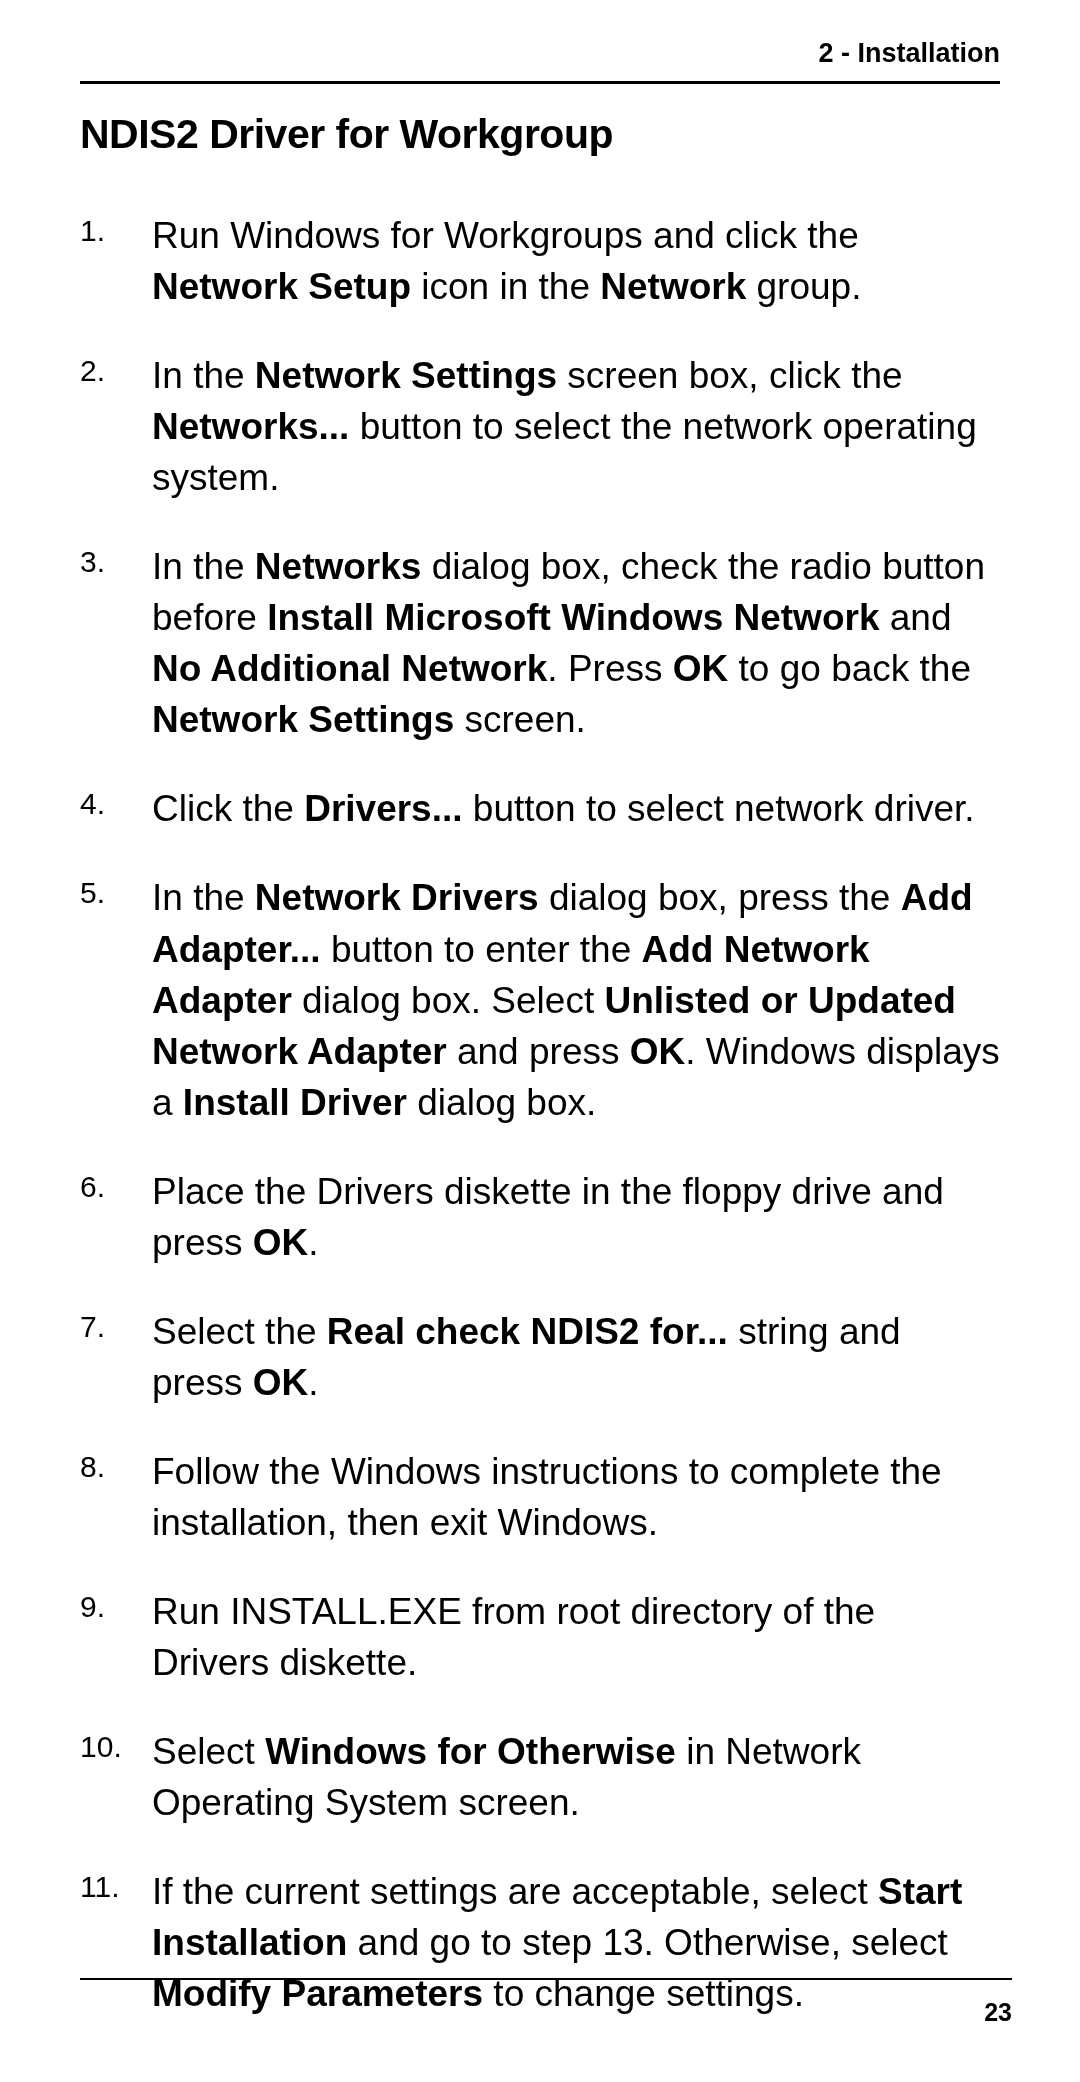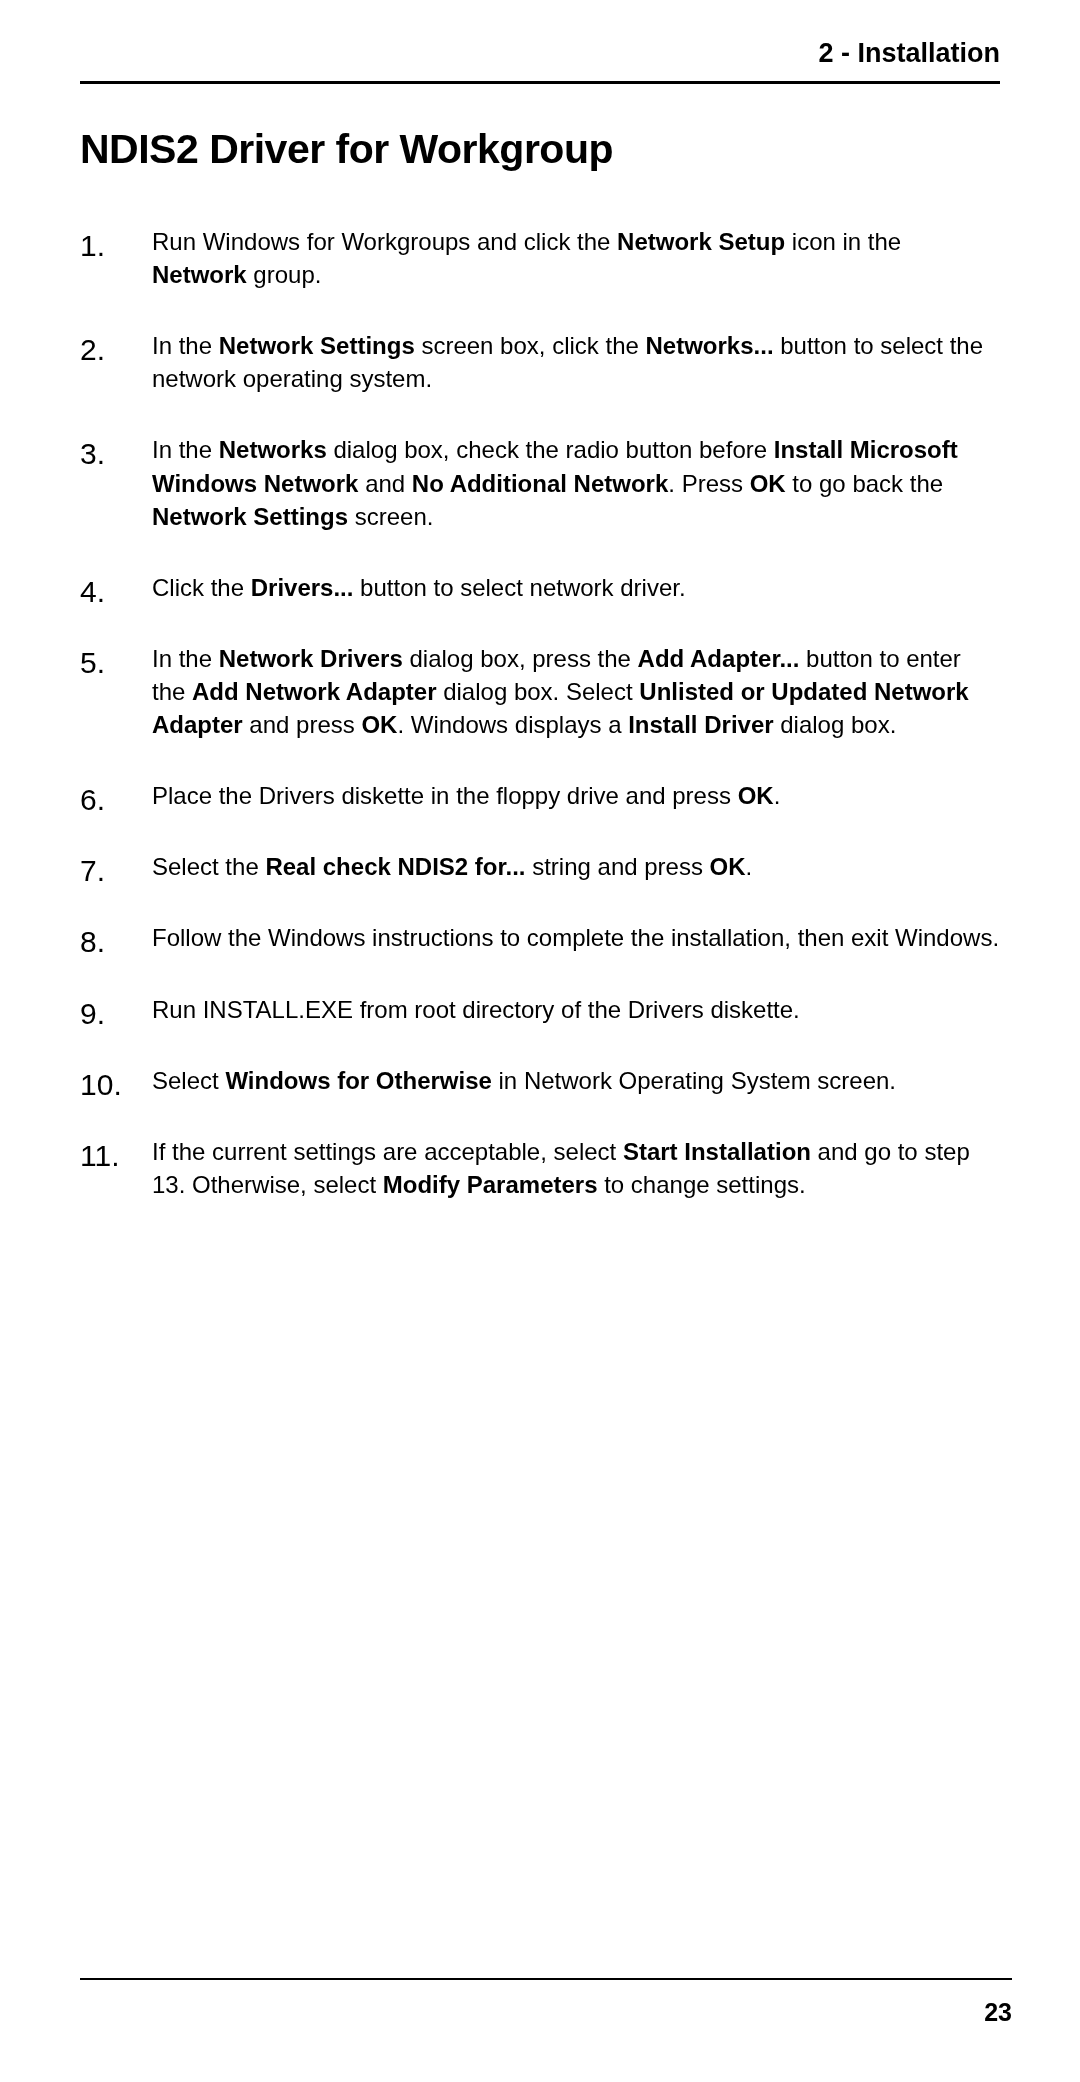--- a/index.html
+++ b/index.html
@@ -14,35 +14,35 @@
       height: 2082px;
       padding: 38px 80px 40px 80px;
       color: #000;
     }
     .header-section {
       text-align: right;
       font-weight: bold;
       font-size: 27px;
       padding-bottom: 12px;
       border-bottom: 3px solid #000;
-      margin-bottom: 42px;
+      margin-bottom: 27px;
     }
     .main-heading {
       font-weight: bold;
       font-size: 41px;
       margin-bottom: 52px;
       letter-spacing: -0.5px;
     }
     ol.steps {
       list-style: none;
       counter-reset: step;
     }
     ol.steps > li {
       counter-increment: step;
-      font-size: 24px;
+      font-size: 37px;
       line-height: 1.38;
       margin-bottom: 38px;
       padding-left: 72px;
       position: relative;
     }
     ol.steps > li::before {
       content: counter(step) ".";
       position: absolute;
       left: 0;
       top: 0;

